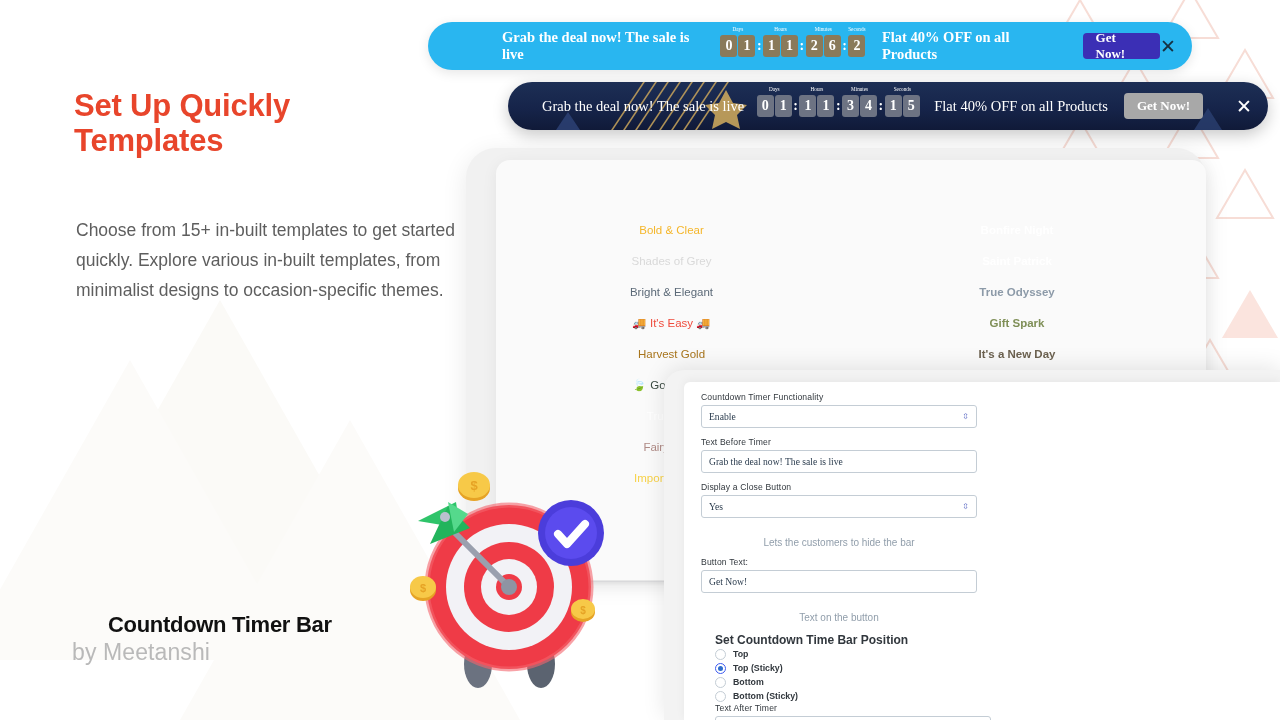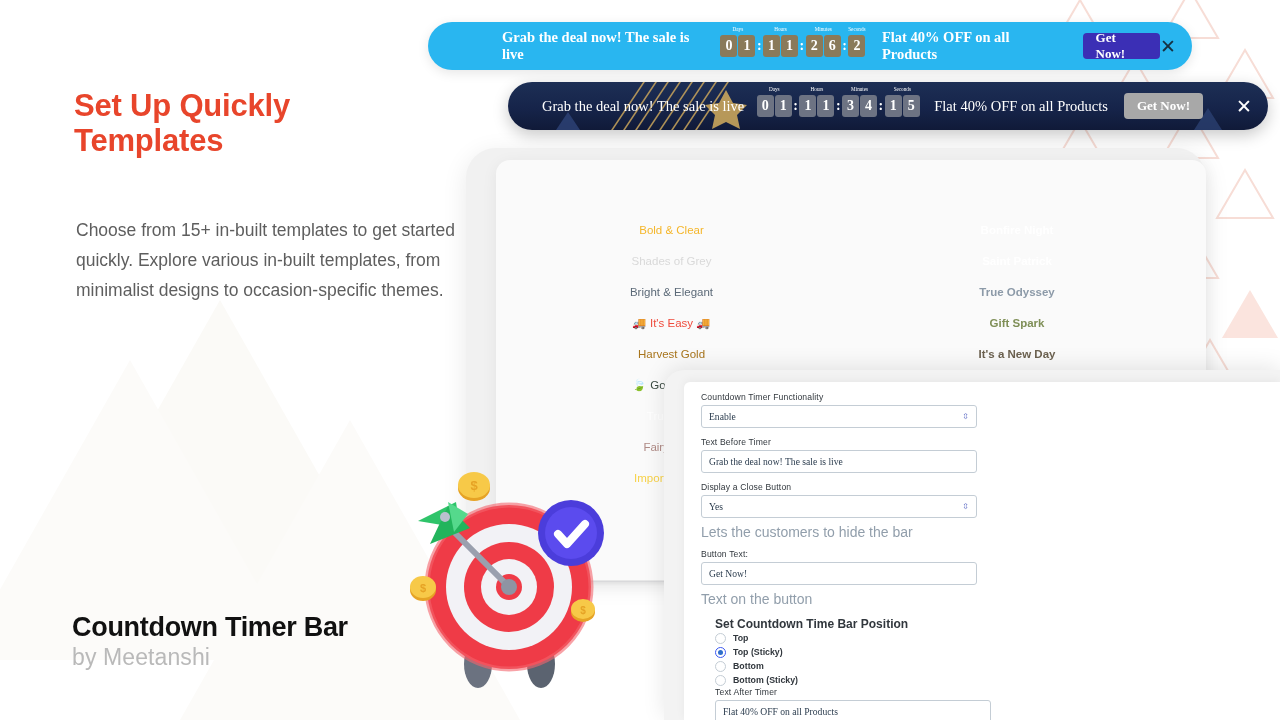--- a/index.html
+++ b/index.html
@@ -22,21 +22,21 @@
   #headline{
     position:absolute;left:74px;top:88px;width:420px;z-index:5;
     font-size:31px;line-height:35px;font-weight:bold;color:#e8452b;
     letter-spacing:-.2px;
   }
   #subcopy{
     position:absolute;left:76px;top:215px;width:400px;z-index:5;
     font-size:17.5px;line-height:30px;color:#5e5e5e;font-weight:400;
   }
   #brand{position:absolute;left:72px;top:612px;z-index:5;}
-  #brand .b-title{font-size:27px;font-weight:bold;color:#111;letter-spacing:-.3px;}
+  #brand .b-title{font-size:22px;font-weight:bold;color:#111;letter-spacing:-.3px;margin-left:36px;}
   #brand .b-sub{font-size:23px;color:#b9b9b9;margin-top:1px;letter-spacing:.1px;}
 
   
   .frame{position:absolute;background:#f1f1f1;border-radius:30px;z-index:2;
          box-shadow:0 6px 26px rgba(0,0,0,.09);}
 
   #frameA{left:466px;top:148px;width:740px;height:430px;}
   #frameB{left:496px;top:160px;width:710px;height:420px;background:#fafafa;border-radius:14px;
           box-shadow:0 3px 16px rgba(0,0,0,.06);}
 
@@ -84,21 +84,21 @@
            overflow:hidden;}
   #cfgTitle{font-size:14.5px;font-weight:bold;color:#212b36;padding:16px 0 0 17px;letter-spacing:.1px;}
   .form{padding:10px 16px 0 17px;display:flex;flex-wrap:wrap;}
   .col{width:276px;}
   .col.right{margin-left:14px;}
   .fl{font-size:8.6px;font-weight:normal;color:#31373d;margin-bottom:3px;letter-spacing:.15px;}
   .fi{height:21px;border:1px solid #c4cdd5;border-radius:3px;background:#fff;
       display:flex;align-items:center;padding:0 7px;font-size:9.6px;color:#2b3c4e;
       font-family:"Liberation Serif",serif;}
   .fi .sel-ar{margin-left:auto;font-size:8px;color:#5c6ac4;line-height:8px;text-align:center;}
-  .help{font-size:14px;color:#919eab;margin-top:6px;}
+  .help{font-size:10px;color:#919eab;margin-top:19px;text-align:center;}
   .gap{height:9px;}
 
   .radios{margin:10px 0 0 14px;}
   .r-title{font-size:12px;font-weight:bold;color:#31373d;}
   .r-row{display:flex;align-items:center;height:14px;}
   .r-dot{width:9px;height:9px;border-radius:50%;border:1px solid #c4cdd5;background:#fff;
          margin-right:7px;position:relative;flex:none;}
   .r-dot.on{border-color:#3d5af1;}
   .r-dot.on::after{content:"";position:absolute;left:2px;top:2px;width:5px;height:5px;
                    border-radius:50%;background:#2f6ecb;}

